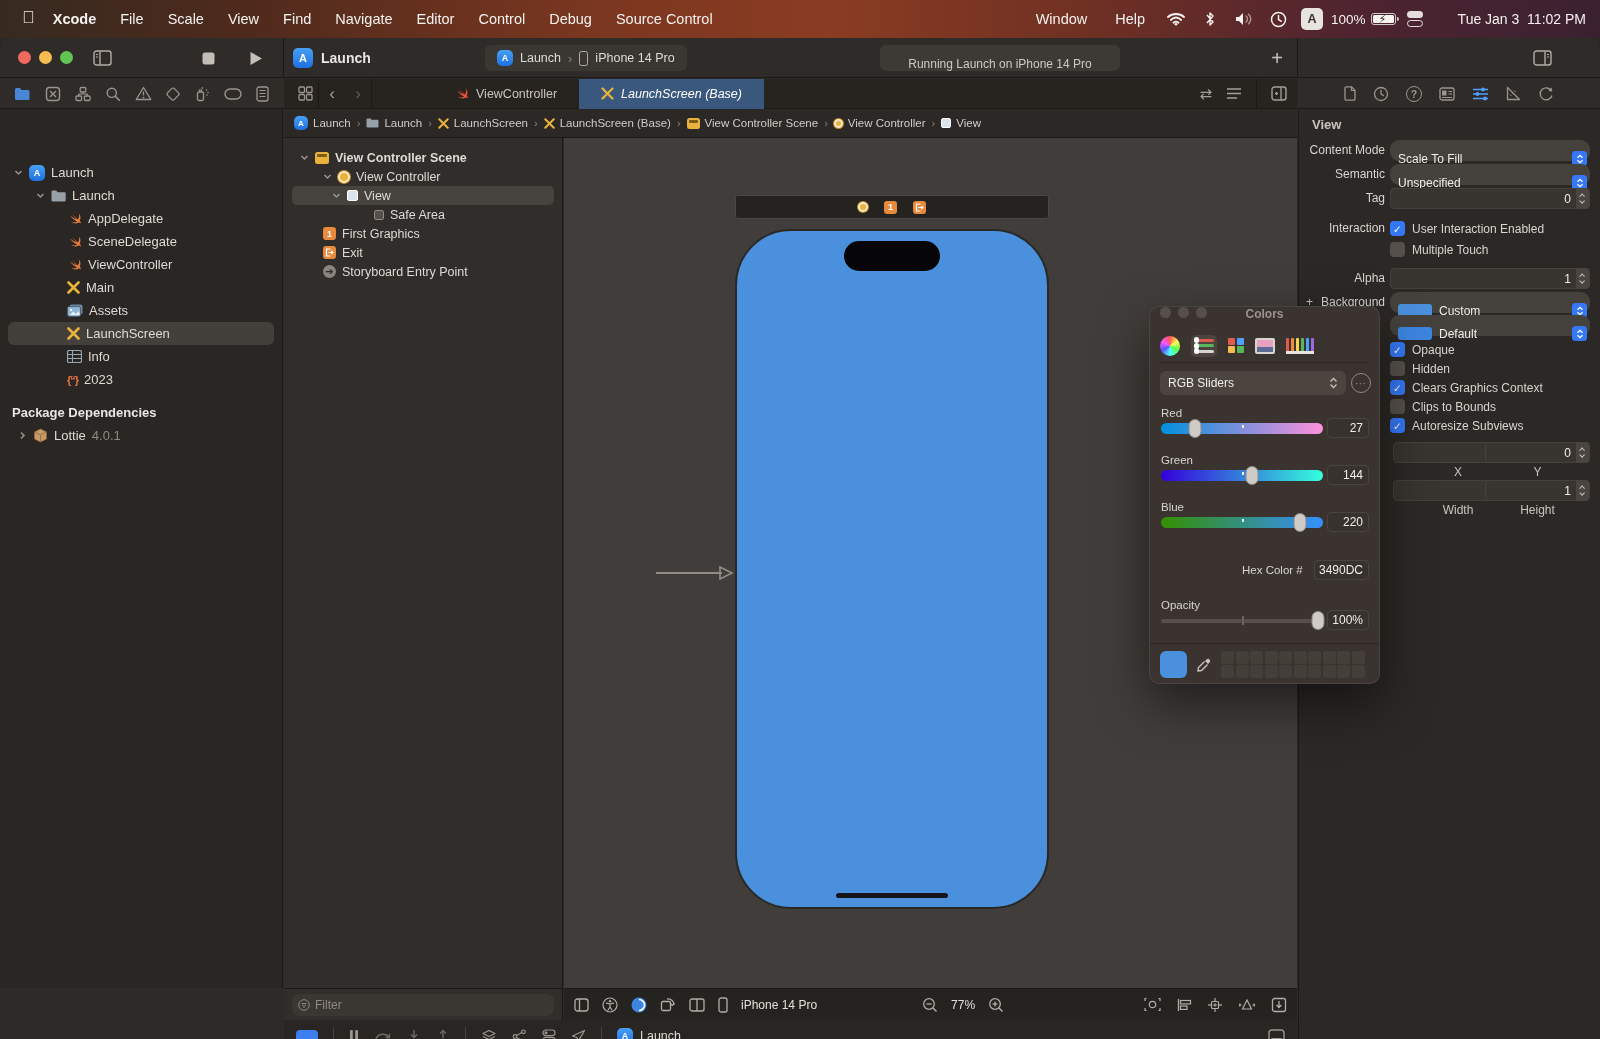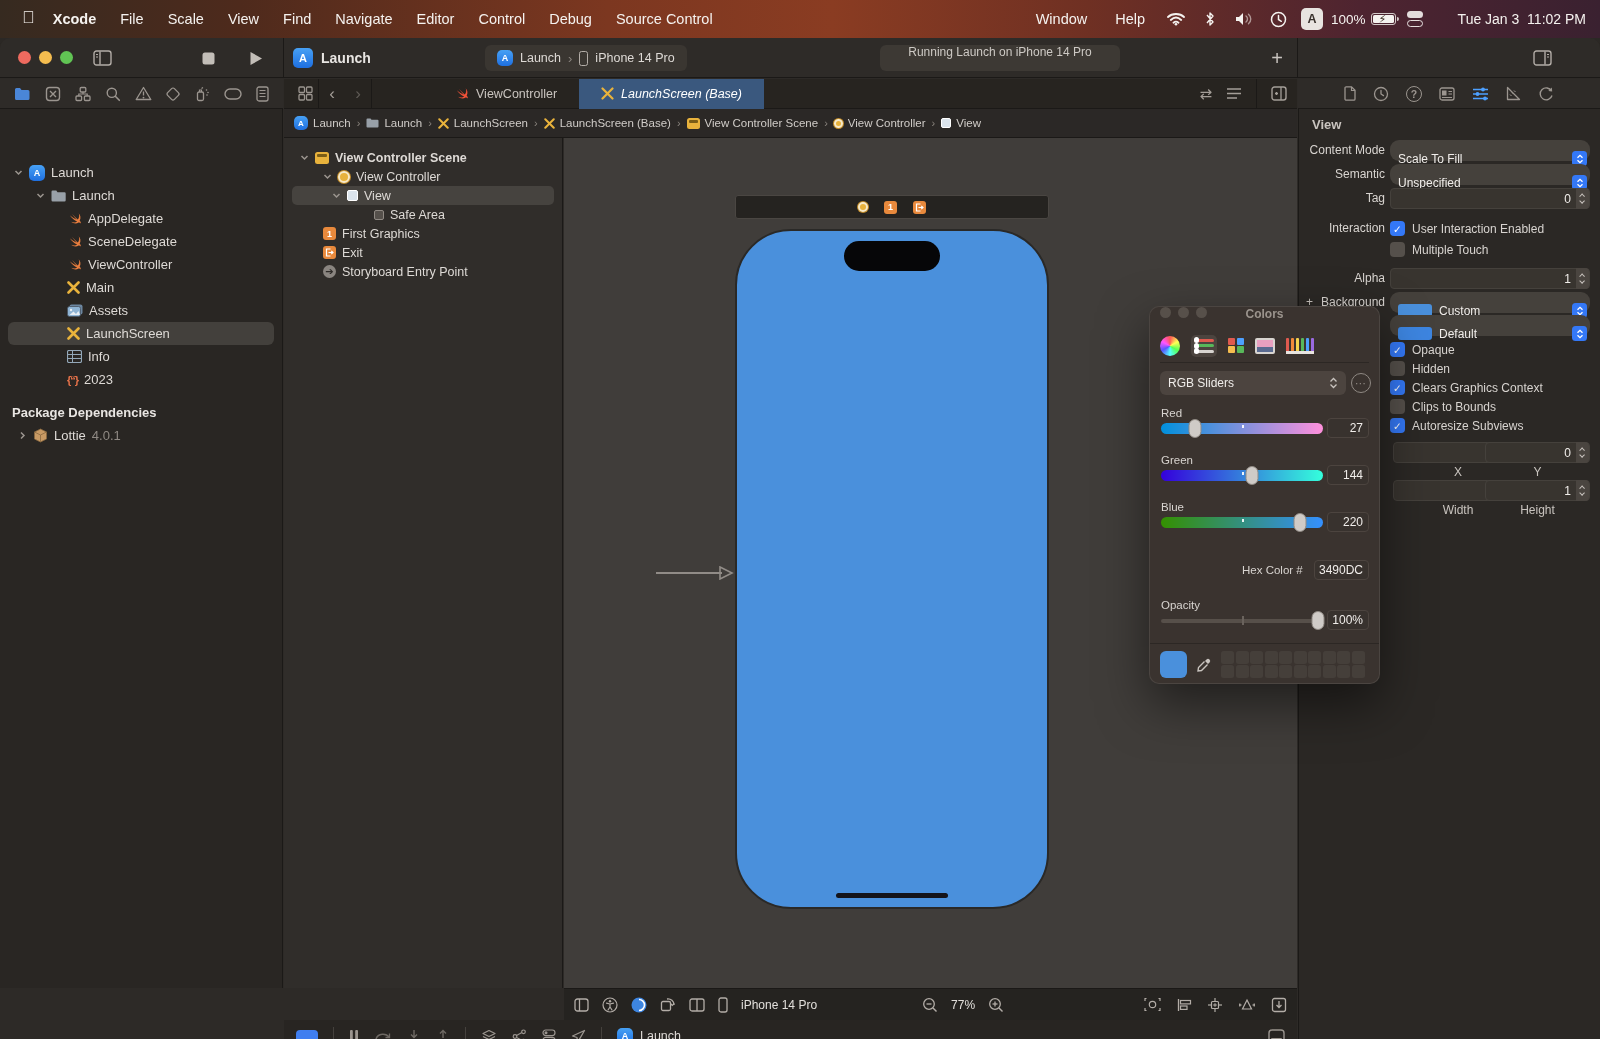--- a/index.html
+++ b/index.html
@@ -31,21 +31,21 @@
   .window { position:absolute; left:0; top:38px; width:1600px; height:1001px; background:#2d2a27; border-radius:10px 10px 0 0; overflow:hidden; }
   .toolbar { position:absolute; left:0; top:0; width:1600px; height:40px; background:#2e2b28; border-bottom:1px solid #1b1917; }
   .tl { position:absolute; top:13px; width:13px; height:13px; border-radius:50%; }
   .vsep-t { position:absolute; top:0; width:1px; height:40px; background:#1b1917; }
   .tbico { position:absolute; top:8px; width:24px; height:24px; display:flex; align-items:center; justify-content:center; color:#b3ada7; }
   .wtitle { position:absolute; top:10px; display:flex; align-items:center; gap:8px; color:#e8e5e2; font-size:14px; font-weight:bold; }
   .appicon { display:inline-flex; align-items:center; justify-content:center; background:linear-gradient(180deg,#47a1f5,#1e6fe0); color:#fff; border-radius:5px; font-weight:bold; }
   .schemepill { position:absolute; left:485px; top:7px; height:26px; background:#3a3631; border-radius:6px; display:flex; align-items:center; padding:0 12px; gap:7px; color:#dedad6; font-size:12.5px; }
   .crumbsep { color:#8a847e; font-size:13px; }
   .phoneglyph { width:9px; height:15px; border:1.3px solid #b3ada7; border-radius:2.5px; }
-  .statuspill { position:absolute; left:880px; top:7px; width:240px; height:26px; background:#3d3934; border-radius:6px; color:#cdc9c4; font-size:12px; display:flex; align-items:flex-start; justify-content:center; }
+  .statuspill { position:absolute; left:880px; top:7px; width:240px; height:26px; background:#3d3934; border-radius:6px; color:#cdc9c4; font-size:12px; display:flex; align-items:flex-end; justify-content:center; }
   .plusbtn { position:absolute; left:1265px; top:8px; font-size:20px; color:#c9c4bf; width:24px; height:24px; display:flex; align-items:center; justify-content:center; }
 
   
   .striprow { position:absolute; left:0; top:41px; width:1600px; height:30px; }
   .navstrip { position:absolute; left:0; top:0; width:283px; height:30px; background:#2e2b28; border-bottom:1px solid #1b1917; display:flex; align-items:center; justify-content:space-between; padding:0 14px; }
   .tabbar { position:absolute; left:284px; top:0; width:1013px; height:30px; background:#272420; border-bottom:1px solid #1b1917; display:flex; align-items:center; }
   .tabbar-ico { color:#9b958f; display:flex; align-items:center; justify-content:center; width:26px; }
   .tab { height:30px; display:flex; align-items:center; gap:7px; padding:0 22px; font-size:12.5px; color:#c9c4bf; }
   .tab.sel { background:#3a587e; color:#fff; font-style:italic; }
   .tabsep { width:1px; height:30px; background:#1b1917; }
@@ -635,20 +635,31 @@
             </svg>
         </span>
         <span>Exit</span>
       </div>
       <div class="orow">
         <span class="oind1"></span>
         <span class="entry-circle">➔</span>
         <span>Storyboard Entry Point</span>
       </div>
     </div>
+    <div class="ol-filter">
+      <div class="filterfield">
+        <span class="ic">
+            <svg width="12" height="12" viewBox="0 0 12 12">
+              <circle cx="6" cy="6" r="5.3" stroke="#8f8983" fill="none"></circle>
+              <path d="M3.5 4.5 h5 M4.2 6.3 h3.6 M4.9 8.1 h2.2" stroke="#8f8983" stroke-width=".9"></path>
+            </svg>
+          </span>
+        <input placeholder="Filter" style="">
+      </div>
+    </div>
 
     <div class="canvas">
       <div class="overheadbar">
         <span class="vc-circle" style="width:10px;height:10px;border-width:2px"></span>
         <span class="sq-ic" style="width:13px;height:13px;background:#e8893c;font-size:9px">1</span>
         <span class="sq-ic" style="width:13px;height:13px;background:#e8893c">
           <svg width="9" height="9" viewBox="0 0 9 9">
               <path d="M5.5 1 H1.5 V8 H5.5 M3.5 4.5 H8 M6.3 2.8 L8 4.5 L6.3 6.2" stroke="#fff" stroke-width="1.2" fill="none"></path>
             </svg>
         </span>

